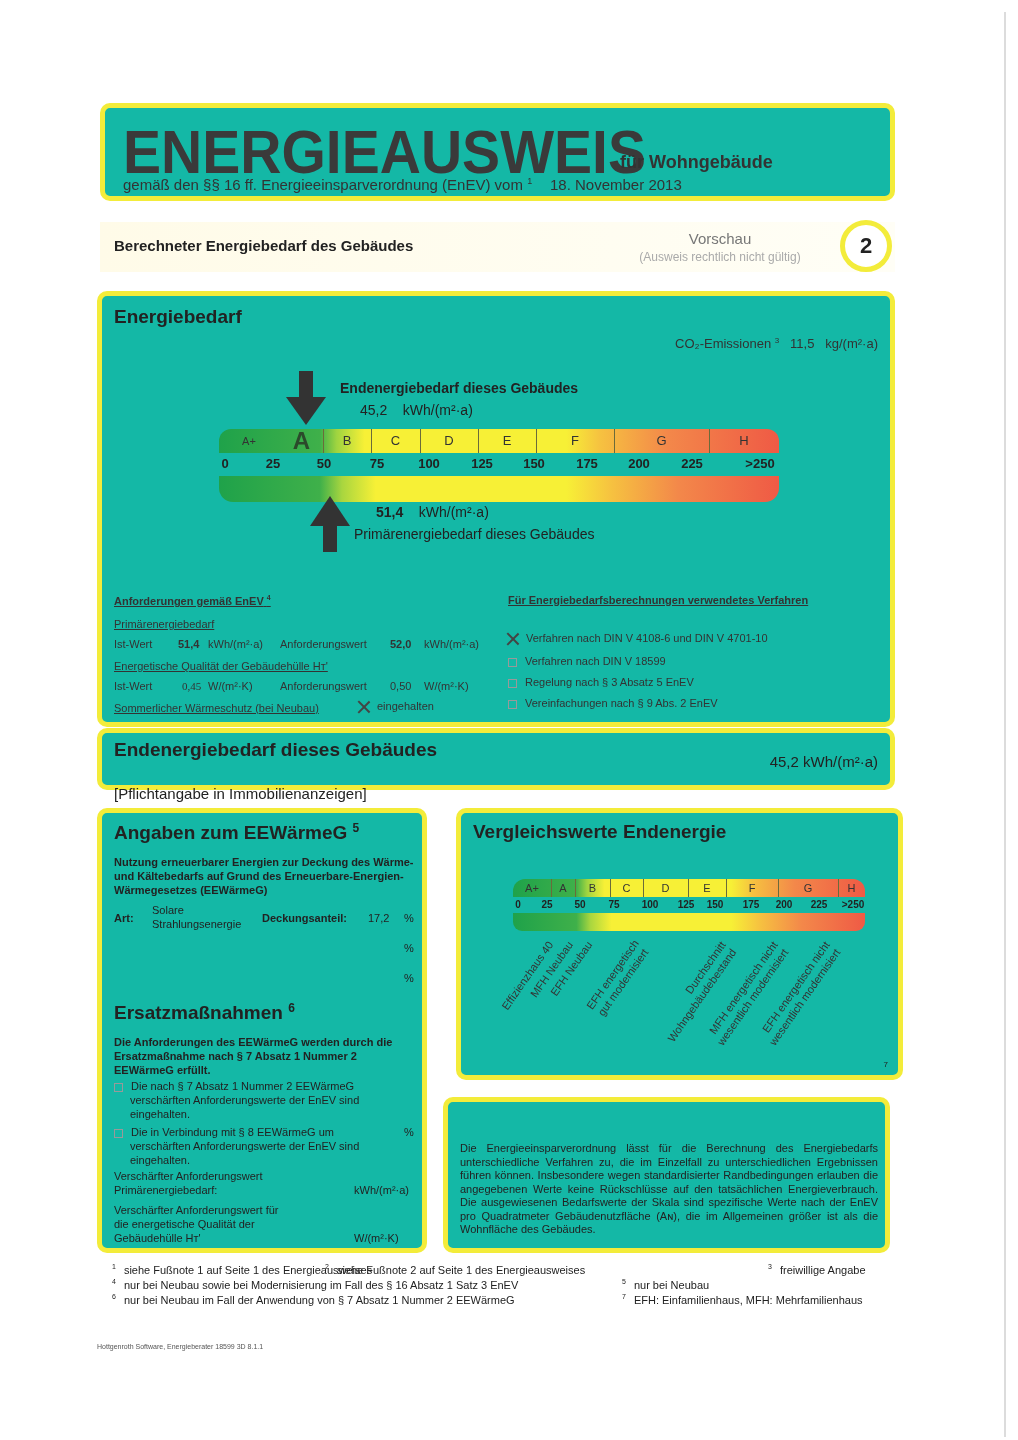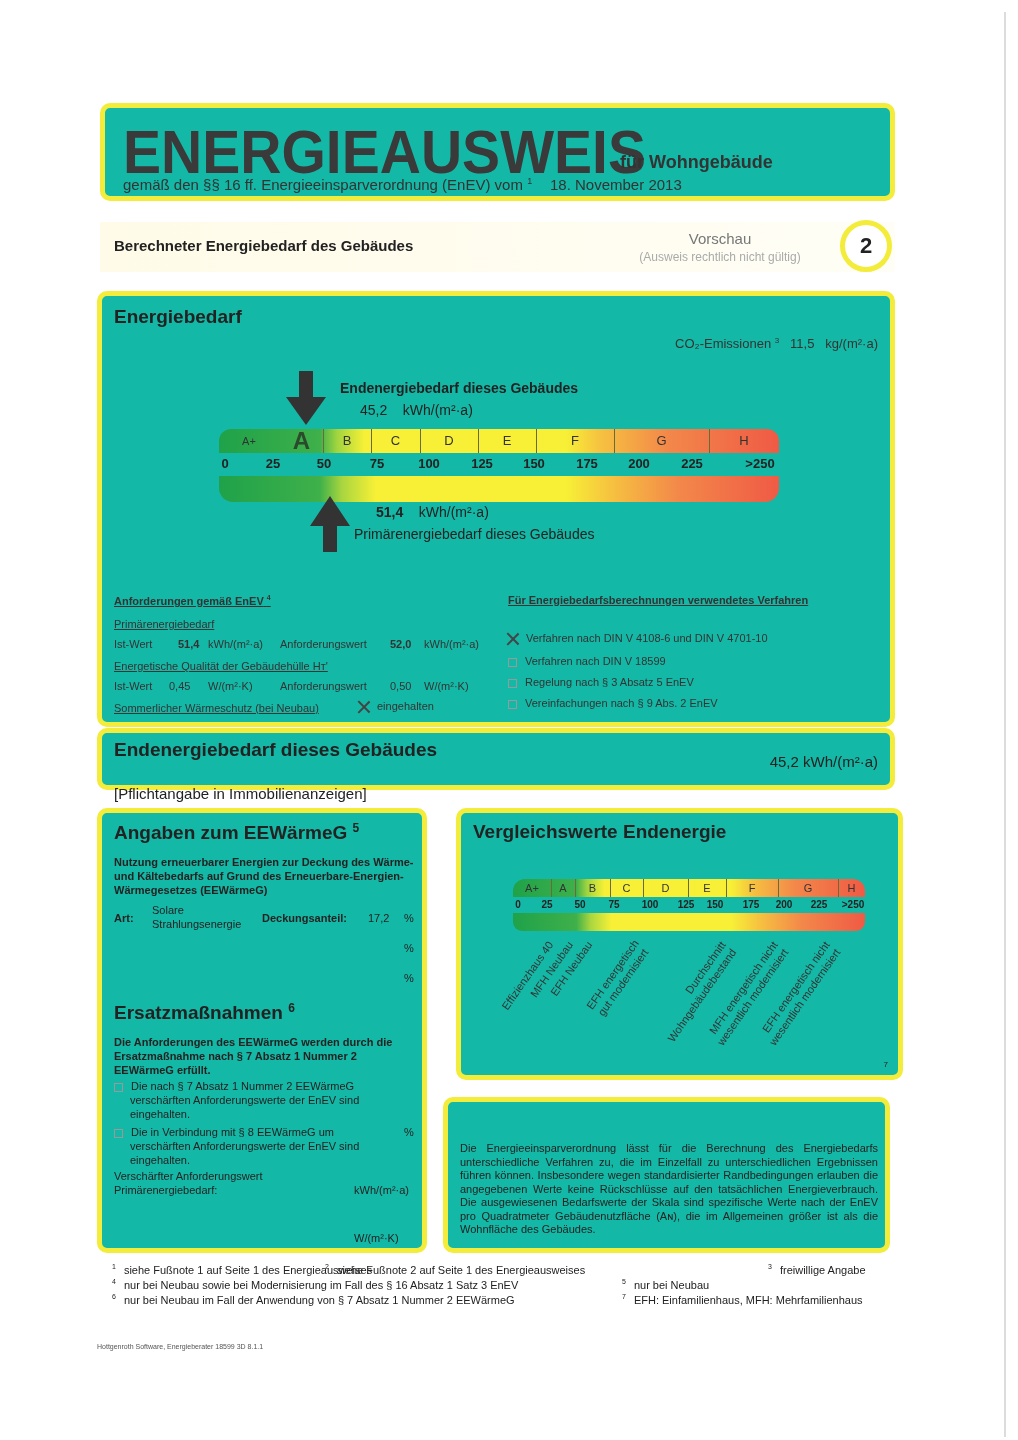--- a/index.html
+++ b/index.html
@@ -159,21 +159,21 @@
   </div>
   <div class="row ul" style="left:12px; top:322px;">Primärenergiebedarf</div>
   <div class="row" style="left:12px; top:342px;">Ist-Wert</div>
   <div class="row bold" style="left:76px; top:342px;">51,4</div>
   <div class="row" style="left:106px; top:342px;">kWh/(m²·a)</div>
   <div class="row" style="left:178px; top:342px;">Anforderungswert</div>
   <div class="row bold" style="left:288px; top:342px;">52,0</div>
   <div class="row" style="left:322px; top:342px;">kWh/(m²·a)</div>
   <div class="row ul" style="left:12px; top:364px;">Energetische Qualität der Gebäudehülle Hт'</div>
   <div class="row" style="left:12px; top:384px;">Ist-Wert</div>
-  <div class="row" style="left:67px; top:384px;">0,45</div>
+  <div class="row" style="left:80px; top:384px;font-family:Liberation Serif, serif;">0,45</div>
   <div class="row" style="left:106px; top:384px;">W/(m²·K)</div>
   <div class="row" style="left:178px; top:384px;">Anforderungswert</div>
   <div class="row" style="left:288px; top:384px;">0,50</div>
   <div class="row" style="left:322px; top:384px;">W/(m²·K)</div>
   <div class="row ul" style="left:12px; top:406px;">Sommerlicher Wärmeschutz (bei Neubau)</div>
   <div class="row" style="left:255px; top:404px;">
     <span class="cbx"></span><span>eingehalten</span>
   </div>
 
   <div class="row bold ul" style="left:406px; top:298px;">Für Energiebedarfsberechnungen verwendetes Verfahren</div>
@@ -200,20 +200,21 @@
   <div class="p" style="left:302px; top:128px;">%</div>
   <div class="p" style="left:302px; top:158px;">%</div>
 
   <h2 style="top:188px;"><span>Ersatzmaßnahmen</span> <sup>6</sup></h2>
   <div class="p bold" style="left:12px; top:222px; width:290px;">Die Anforderungen des EEWärmeG werden durch die Ersatzmaßnahme nach § 7 Absatz 1 Nummer 2 EEWärmeG erfüllt.</div>
   <div class="p" style="left:12px; top:266px; width:270px; padding-left:16px; text-indent:-16px;"><span class="cb"></span><span>Die nach § 7 Absatz 1 Nummer 2 EEWärmeG verschärften Anforderungswerte der EnEV sind eingehalten.</span></div>
   <div class="p" style="left:12px; top:312px; width:270px; padding-left:16px; text-indent:-16px;"><span class="cb"></span><span>Die in Verbindung mit § 8 EEWärmeG um verschärften Anforderungswerte der EnEV sind eingehalten.</span></div>
   <div class="p" style="left:302px; top:312px;">%</div>
   <div class="p" style="left:12px; top:356px; width:180px;">Verschärfter Anforderungswert Primärenergiebedarf:</div>
   <div class="p" style="left:252px; top:370px;">kWh/(m²·a)</div>
+  <div class="p" style="left:12px; top:390px; width:180px;">Verschärfter Anforderungswert für die energetische Qualität der Gebäudehülle Hт'</div>
   <div class="p" style="left:252px; top:418px;">W/(m²·K)</div>
 </div>
 
 <div id="vg" class="box">
   <h2>Vergleichswerte Endenergie</h2>
   <div class="scale-top" style="left:52px; top:66px; width:352px; height:18px;">
     <div class="seg" style="left:0; width:38px; line-height:18px; font-size:11px;">A+</div>
     <div class="sep" style="left:38px;"></div>
     <div class="seg" style="left:38px; width:24px; line-height:18px; font-size:11px;">A</div>
     <div class="sep" style="left:62px;"></div>

